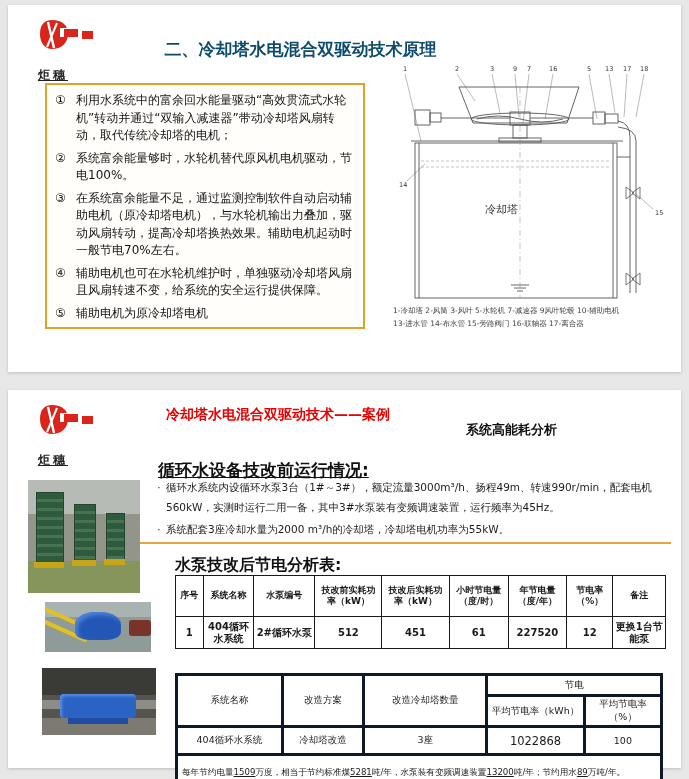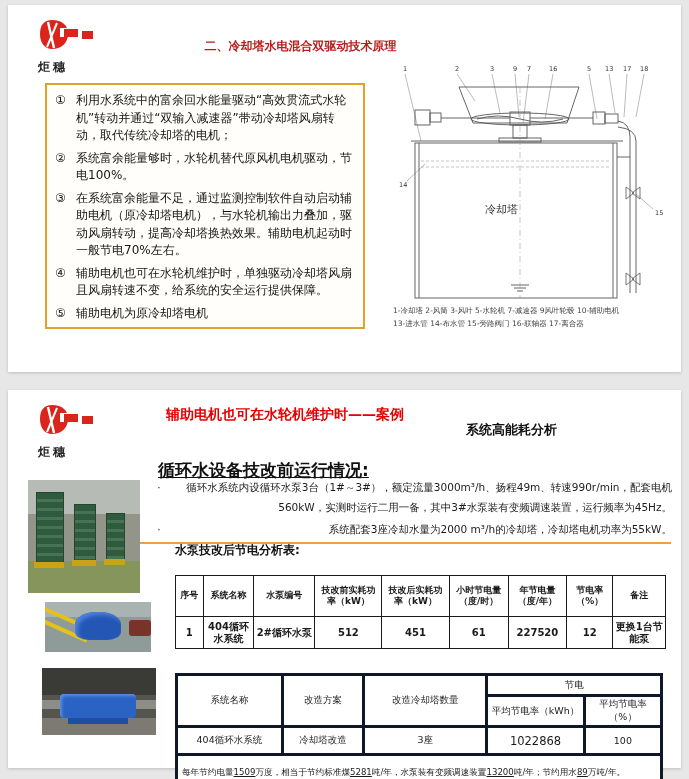--- a/index.html
+++ b/index.html
@@ -12,26 +12,26 @@
   .slide{
     position:absolute;left:8px;width:673px;background:#ffffff;
     box-shadow:0 1px 3px rgba(0,0,0,0.18);
   }
   #slide1{top:5px;height:367px;}
   #slide2{top:390px;height:378px;}
 
   
   .logo{position:absolute;left:30px;top:14px;width:66px;height:48px;}
   .logo svg{display:block;}
-  .logo .brand{font-size:12px;font-weight:bold;letter-spacing:3px;color:#222;margin-top:8px;}
+  .logo .brand{font-size:12px;font-weight:bold;letter-spacing:3px;color:#222;margin-top:16px;text-decoration:underline;}
 
   
   .s1-title{
     position:absolute;left:0;top:33px;width:585px;text-align:center;
-    font-size:12px;font-weight:bold;color:#b91c1c;
+    font-size:17px;font-weight:bold;color:#0c4a6e;
   }
   .p-box{
     position:absolute;left:37px;top:78px;width:320px;
     border:2px solid #dfa32a;background:#fffefb;padding:7px 8px 5px 8px;
     box-sizing:border-box;
   }
   .p-item{display:flex;margin-bottom:5px;font-size:12px;line-height:1.46;color:#141414;}
   .p-item:last-child{margin-bottom:0;}
   .p-marker{flex:0 0 21px;}
   .p-text{flex:1;}
@@ -43,21 +43,21 @@
 
   
   .s2-title{position:absolute;left:158px;top:16px;font-size:14px;font-weight:bold;color:#e60000;}
   .s2-subtitle{position:absolute;left:142px;top:42px;font-size:12.5px;color:#222;}
   .s2-subtitle b{font-weight:bold;}
   .s2-right-heading{position:absolute;left:458px;top:31px;font-size:13px;font-weight:bold;color:#111;}
   .s2-section{position:absolute;left:150px;top:69px;font-size:17px;font-weight:bold;text-decoration:underline;color:#111;}
   .s2-bullets{position:absolute;left:144px;top:87px;width:520px;}
   .bullet{display:flex;font-size:10.5px;line-height:1.95;color:#1b1b1b;margin-bottom:1px;}
   .bullet .dot{flex:0 0 14px;text-align:center;}
-  .bullet .bt{flex:1;text-align:right;}
+  .bullet .bt{flex:1;}
   .orange-line{position:absolute;left:57px;top:152px;width:606px;height:2px;background:#e8a33d;}
 
   
   .photo{position:absolute;overflow:hidden;background:#888;}
   #photo1{left:20px;top:90px;width:112px;height:113px;}
   #photo1 .sky{position:absolute;top:0;left:0;right:0;height:34%;background:#b7bbb6;}
   #photo1 .wall{position:absolute;top:30%;left:0;right:0;height:44%;background:#93958b;}
   #photo1 .grass{position:absolute;bottom:0;left:0;right:0;height:28%;background:#85955c;}
   #photo1 .tower{position:absolute;background:repeating-linear-gradient(180deg,#2e5b3e 0 6px,#487254 6px 9px);border:1px solid #24452f;}
   #photo1 .t1{left:8px;top:12px;width:26px;height:72px;}
@@ -75,21 +75,21 @@
   #photo2 .rail1{left:-6px;top:14px;transform:rotate(24deg);}
   #photo2 .rail2{left:-8px;top:26px;transform:rotate(24deg);}
   #photo3{left:34px;top:278px;width:114px;height:67px;}
   #photo3 .dark{position:absolute;inset:0;background:linear-gradient(180deg,#3a3a36 0 40%,#55544e 40% 75%,#7c7a72 75% 100%);}
   #photo3 .gear{position:absolute;left:18px;top:26px;width:76px;height:24px;background:#2a63c4;border-radius:4px;box-shadow:inset 2px 2px 3px #5b8fe2;}
   #photo3 .shaftL{position:absolute;left:0;top:32px;width:20px;height:9px;background:#8d8d88;}
   #photo3 .shaftR{position:absolute;right:0;top:32px;width:22px;height:9px;background:#8d8d88;}
   #photo3 .feet{position:absolute;left:26px;top:50px;width:60px;height:6px;background:#1f4da0;}
 
   
-  .t1-title{position:absolute;left:167px;top:152px;font-size:12px;font-weight:bold;color:#111;}
+  .t1-title{position:absolute;left:167px;top:165px;font-size:16px;font-weight:bold;color:#111;}
   table{border-collapse:collapse;}
   .tbl{position:absolute;left:167px;background:#fff;}
   #table1{top:185px;width:491px;}
   #table1 td{border:1.5px solid #1a1a1a;text-align:center;vertical-align:middle;padding:1px 2px;}
   #table1 .hd td{font-weight:bold;font-size:9px;line-height:1.25;height:38px;}
   #table1 .dr td{font-weight:bold;font-size:10px;line-height:1.2;height:29px;}
   .note-line{position:absolute;left:167px;top:258px;font-size:12.5px;font-weight:bold;
     font-family:"DejaVu Serif","Liberation Serif",serif;color:#111;margin-top:44px;}
   .note-line .u{text-decoration:underline;padding:0 8px;}
   #table2{top:283px;width:488px;}
@@ -228,21 +228,21 @@
       <path d="M14,1 C24,1 30,6 30,15 C30,24 23,30 14,30 C7,30 2,24 2,15 C2,6 6,1 14,1 Z" fill="#d9251c"></path>
       <path d="M10,3 L16,29" stroke="#ffffff" stroke-width="2.4" fill="none"></path>
       <path d="M19,4 L9,28" stroke="#ffffff" stroke-width="2" fill="none"></path>
       <rect x="22" y="9" width="12" height="9" fill="#ffffff"></rect>
       <rect x="26" y="10" width="14" height="8" fill="#d9251c"></rect>
       <rect x="44" y="12" width="11" height="8" fill="#d9251c"></rect>
     </svg>
     <div class="brand">炬穗</div>
   </div>
 
-  <div class="s2-title">辅助电机也可在水轮机维护时——案例</div>
+  <div class="s2-title">冷却塔水电混合双驱动技术——案例</div>
   <div class="s2-right-heading">系统高能耗分析</div>
   <div class="s2-section">循环水设备技改前运行情况:</div>
 
   <div class="s2-bullets">
     <div class="bullet">
       <span class="dot">·</span>
       <span class="bt">循环水系统内设循环水泵3台（1#～3#），额定流量3000m³/h、扬程49m、转速990r/min，配套电机560kW，实测时运行二用一备，其中3#水泵装有变频调速装置，运行频率为45Hz。</span>
     </div>
     <div class="bullet">
       <span class="dot">·</span>

